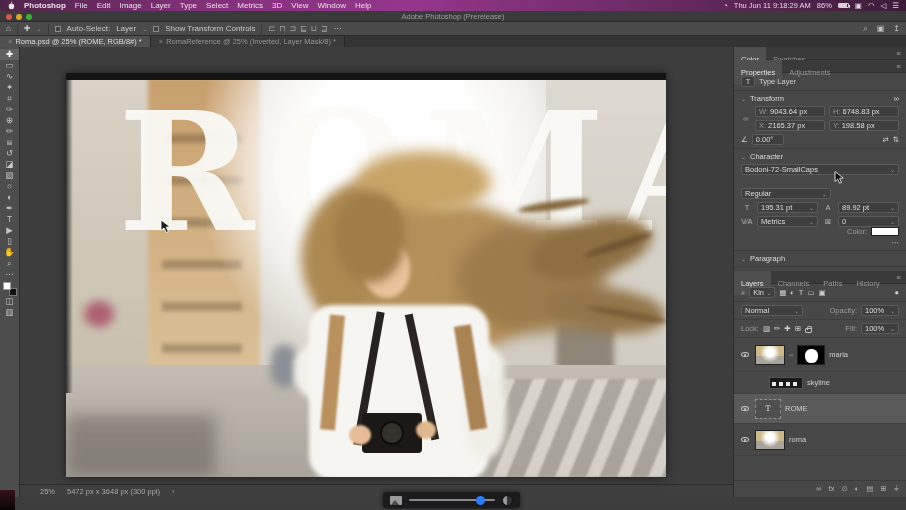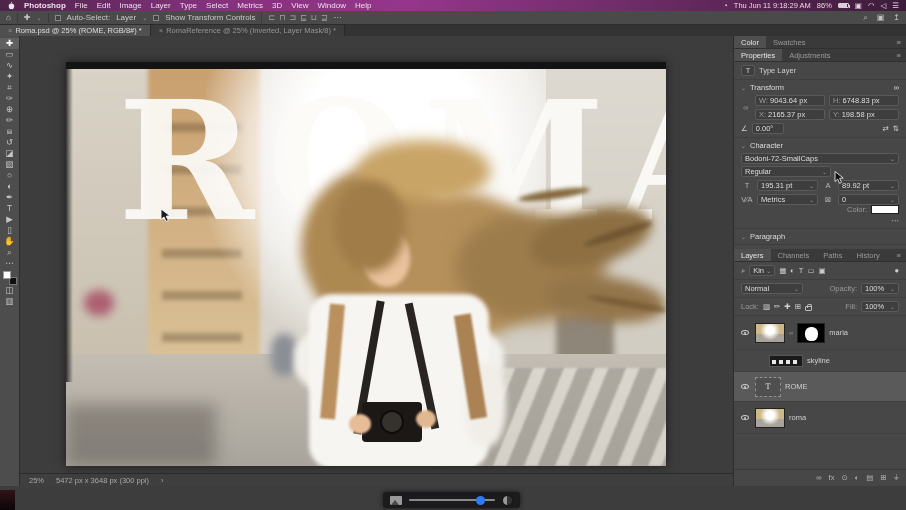--- a/index.html
+++ b/index.html
@@ -87,26 +87,26 @@
   .strapL{left:299px;top:238px;width:8px;height:135px;background:#262220;transform:rotate(10deg);filter:blur(.4px);z-index:6}
   .strapR{left:352px;top:240px;width:8px;height:128px;background:#2a2522;transform:rotate(-12deg);filter:blur(.4px);z-index:6}
   .packL{left:259px;top:242px;width:15px;height:115px;background:#b9905e;transform:rotate(5deg);filter:blur(1px);z-index:6}
   .packR{left:396px;top:252px;width:17px;height:105px;background:#aa8253;transform:rotate(-9deg);filter:blur(1px);z-index:6}
   .camera{left:296px;top:340px;width:60px;height:40px;background:#1b1815;border-radius:4px;z-index:7}
   .lens{left:314px;top:348px;width:24px;height:24px;background:#35322e;border:2px solid #0f0d0b;border-radius:50%;z-index:8}
   .handL{left:283px;top:352px;width:22px;height:20px;background:#e6bd96;border-radius:50%;filter:blur(1px);z-index:7}
   .handR{left:350px;top:348px;width:20px;height:18px;background:#e2b890;border-radius:50%;filter:blur(1px);z-index:7}
   .cv-cursor{left:94px;top:146px;z-index:9}
 
-  .statusbar{height:13px;background:#3f3f3f;border-top:1px solid #2b2b2b;display:flex;align-items:center;gap:12px;padding:0 9px;font-size:7.5px;color:#a8a8a8}
+  .statusbar{height:13px;background:#3f3f3f;border-top:1px solid #2b2b2b;display:flex;align-items:center;gap:12px;padding:0 20px;font-size:7.5px;color:#a8a8a8}
 
   
   .rightpanel{width:173px;background:#474747;border-left:1px solid #2c2c2c;display:flex;flex-direction:column;font-size:7.5px;color:#cfcfcf;flex:0 0 173px}
   .ptabs{display:flex;align-items:stretch;background:#3a3a3a;height:13px;border-bottom:1px solid #303030}
-  .ptab{padding:0 7px;display:flex;align-items:center}
+  .ptab{padding:12px 7px;display:flex;align-items:center}
   .ptab.active{background:#4f4f4f;color:#e4e4e4}
   .ptab.inactive{color:#999}
   .pfill{flex:1;display:flex;justify-content:flex-end;align-items:center;padding-right:5px;color:#9a9a9a}
   .psec{padding:3px 7px;border-bottom:1px solid #3e3e3e}
   .shead{display:flex;align-items:center;gap:4px;color:#dcdcdc}
   .r{display:flex;align-items:center;gap:4px}
   .fld{background:#3e3e3e;border:1px solid #5a5a5a;border-radius:2px;height:11px;display:flex;align-items:center;padding:0 3px;gap:2px;min-width:0}
   .fld .v{flex:1;white-space:nowrap;overflow:hidden;color:#ddd}
   .fld .lab{color:#9a9a9a}
   .tgrid{display:grid;grid-template-columns:10px 1fr 1fr;column-gap:4px;row-gap:3px;align-items:center;margin-top:3px}
@@ -168,20 +168,28 @@
       <span>Thu Jun 11 9:18:29 AM</span>
       <span>86%</span>
       <span class="batt"></span>
       <span>▣</span>
       <span>◠</span>
       <span>◁</span>
       <span>☰</span>
     </span>
   </div>
 
+  <div class="titlebar">
+    <span class="lights">
+      <span class="light l-red"></span>
+      <span class="light l-yel"></span>
+      <span class="light l-grn"></span>
+    </span>
+    <span>Adobe Photoshop (Prerelease)</span>
+  </div>
 
   <div class="optionsbar">
     <span>⌂</span>
     <span class="sep"></span>
     <span>✚</span>
     <span class="tiny">⌄</span>
     <span class="sep"></span>
     <span class="cb"></span>
     <span>Auto-Select:</span>
     <span>Layer</span>
@@ -363,21 +371,21 @@
 
       <div class="psec">
         <div class="shead">
           <span class="tiny">⌄</span>
           <span>Character</span>
         </div>
         <div class="fld" style="margin-top:3px">
           <span class="v">Bodoni-72-SmallCaps</span>
           <span class="tiny">⌄</span>
         </div>
-        <div class="fld" style="margin-top:2px;width:90px">
+        <div class="fld" style="margin-top:13px;width:90px">
           <span class="v">Regular</span>
           <span class="tiny">⌄</span>
         </div>
         <div class="r" style="margin-top:3px">
           <span class="icw">T</span>
           <span class="fld" style="flex:1">
             <span class="v">195.31 pt</span>
             <span class="tiny">⌄</span>
           </span>
           <span class="icw">A</span>

